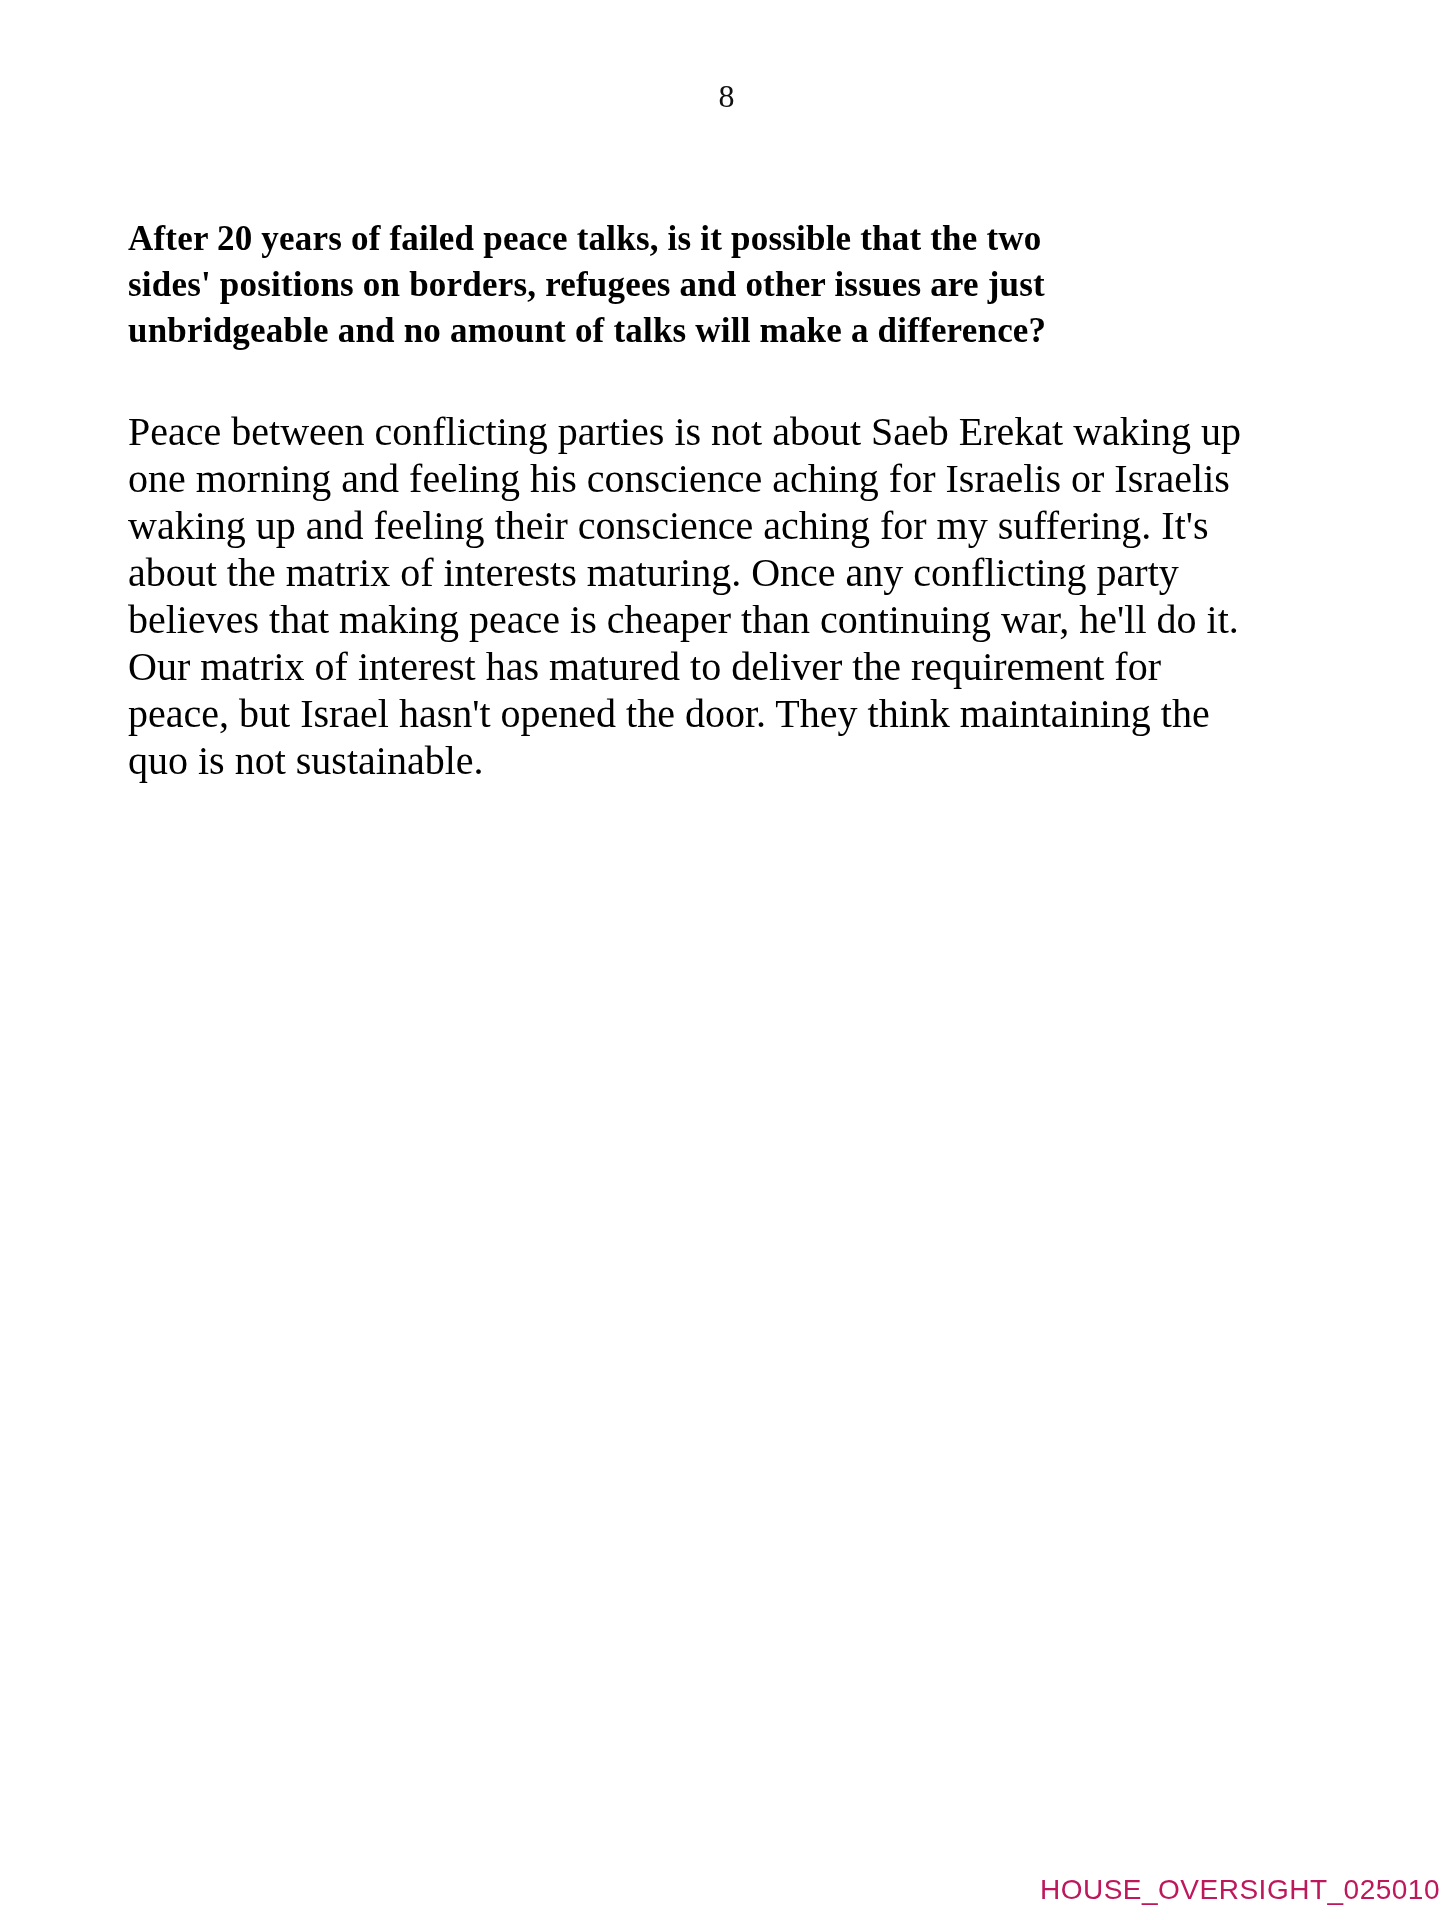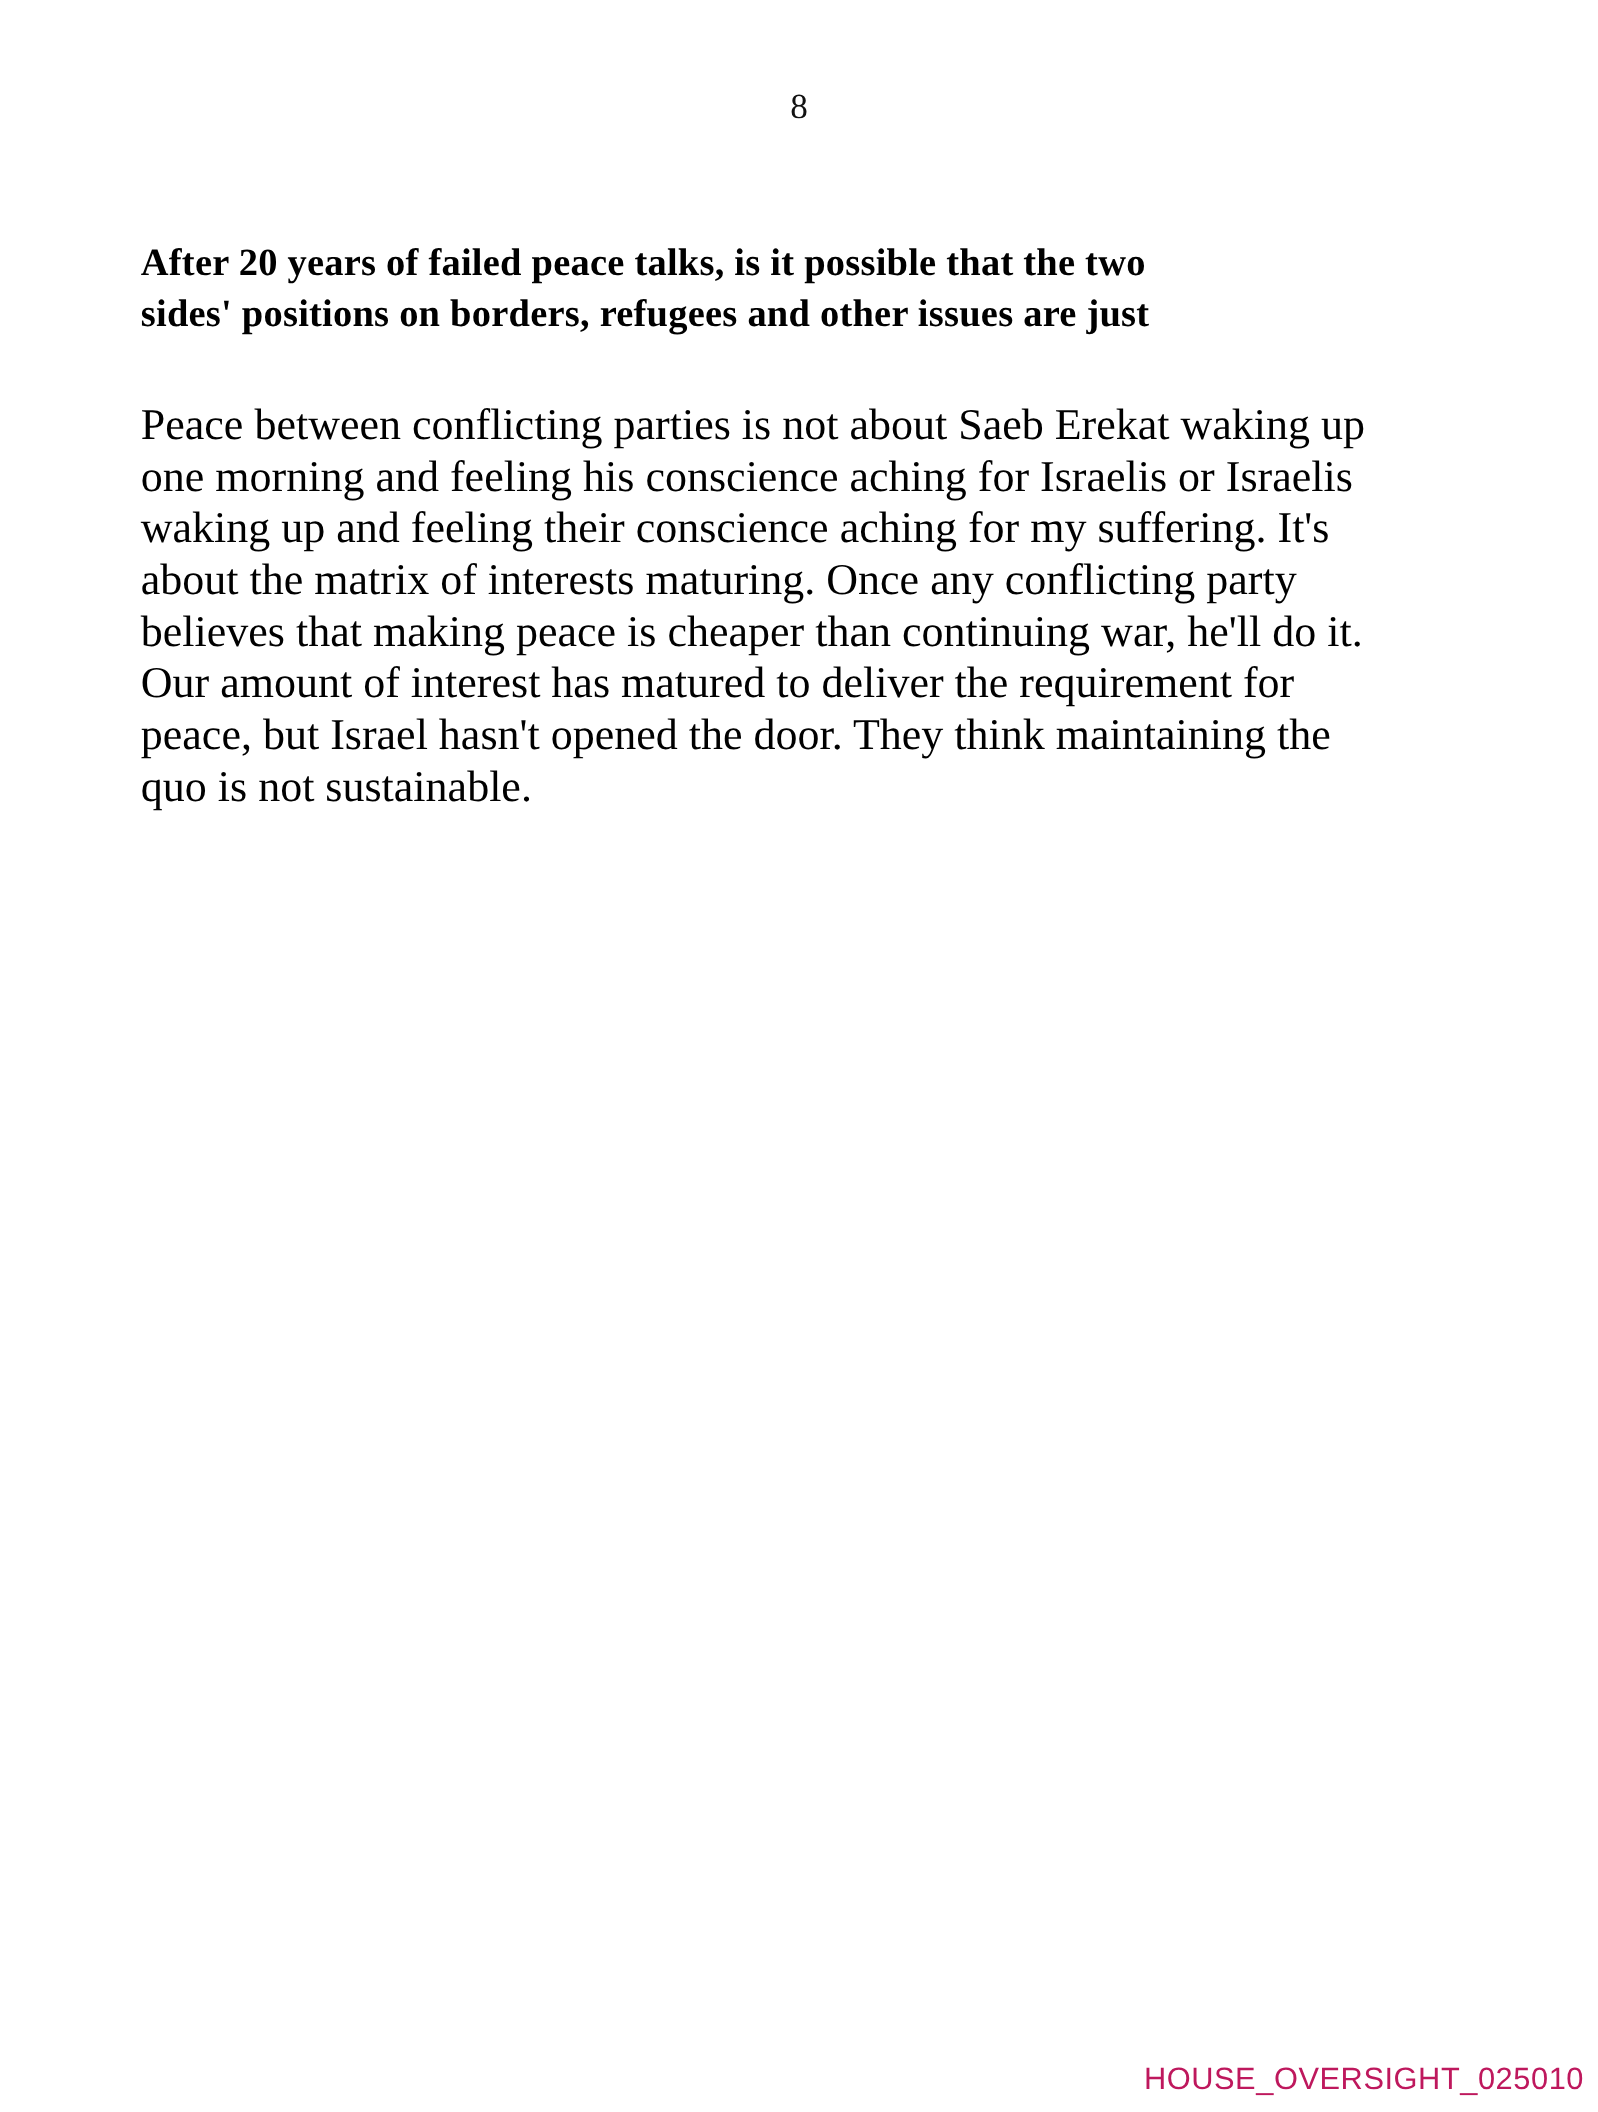--- a/index.html
+++ b/index.html
@@ -63,28 +63,29 @@
 </head>
 <body>
 
 <div class="page-number">8</div>
 
 <div class="content">
 
   <div class="heading">
     <div class="line">After 20 years of failed peace talks, is it possible that the two</div>
     <div class="line">sides' positions on borders, refugees and other issues are just</div>
+    <div class="line">unbridgeable and no amount of talks will make a difference?</div>
   </div>
 
   <div class="body-paragraph">
     <div class="line">Peace between conflicting parties is not about Saeb Erekat waking up</div>
     <div class="line">one morning and feeling his conscience aching for Israelis or Israelis</div>
     <div class="line">waking up and feeling their conscience aching for my suffering. It's</div>
     <div class="line">about the matrix of interests maturing. Once any conflicting party</div>
     <div class="line">believes that making peace is cheaper than continuing war, he'll do it.</div>
-    <div class="line">Our amount of interest has matured to deliver the requirement for</div>
+    <div class="line">Our matrix of interest has matured to deliver the requirement for</div>
     <div class="line">peace, but Israel hasn't opened the door. They think maintaining the</div>
     <div class="line">quo is not sustainable.</div>
   </div>
 
 </div>
 
 <div class="bates-stamp">HOUSE_OVERSIGHT_025010</div>
 
 </body></html>

